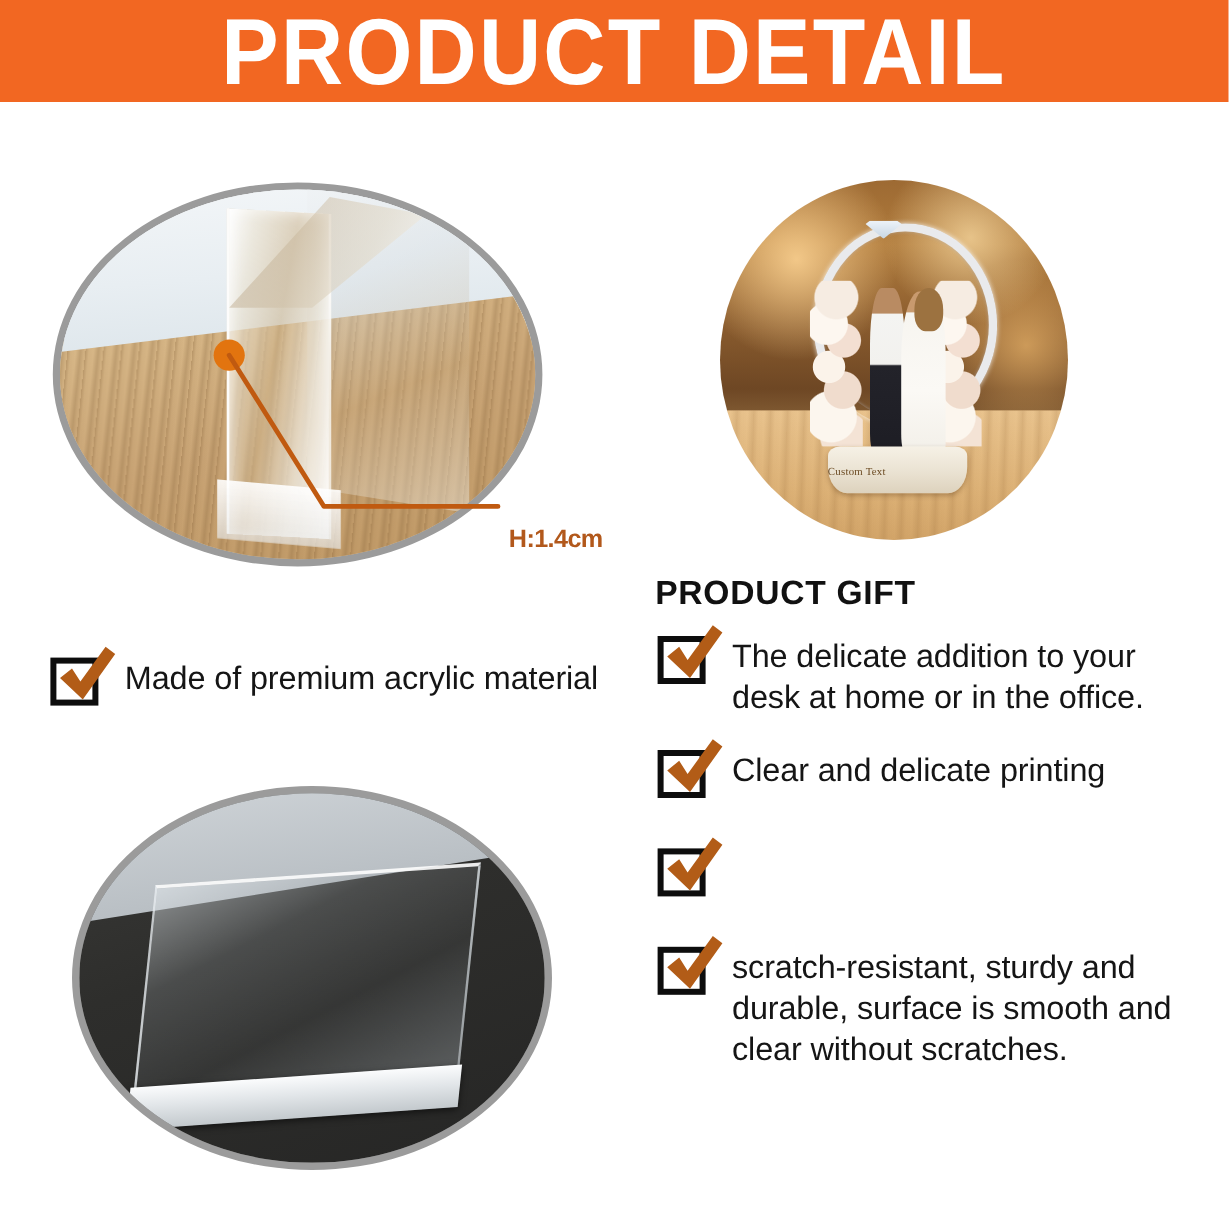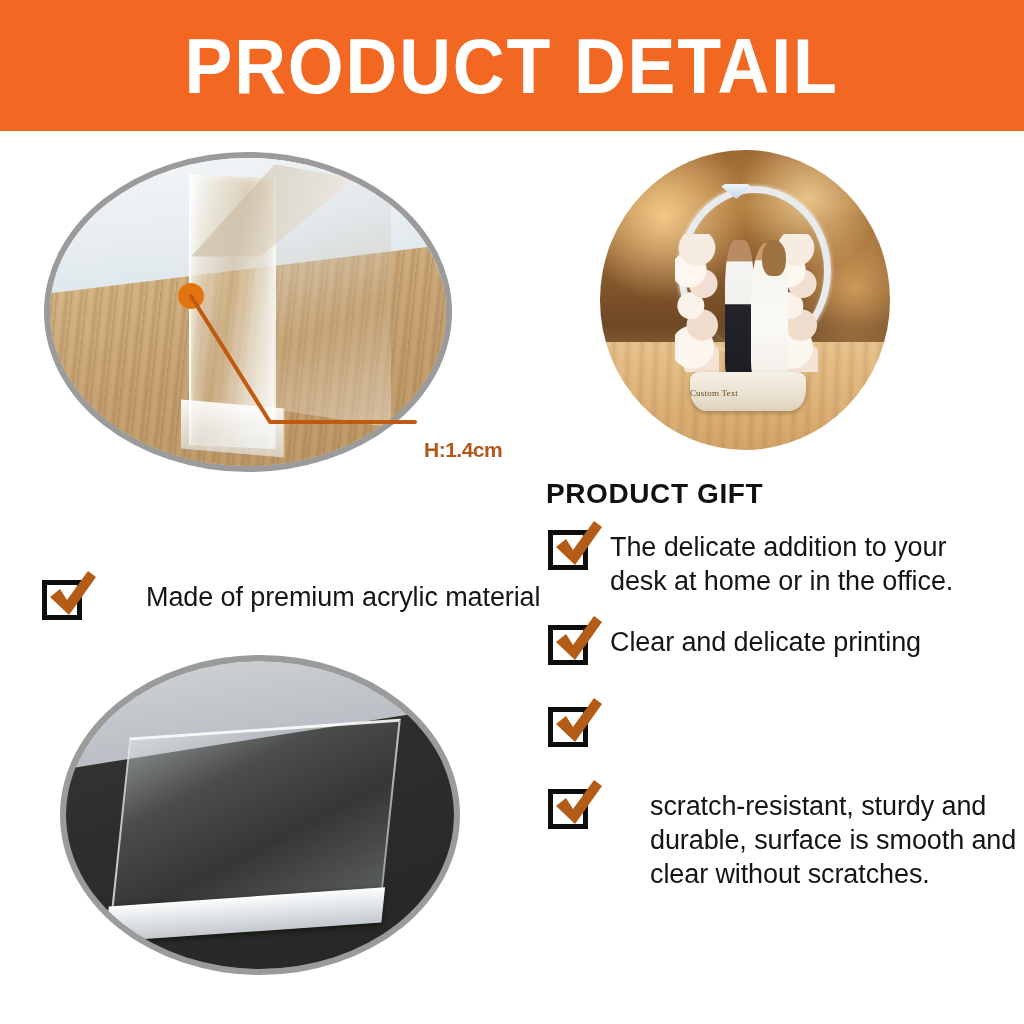--- a/index.html
+++ b/index.html
@@ -18,21 +18,21 @@
     background: #ffffff;
     overflow: hidden;
   }
 
   
   .banner {
     position: absolute;
     left: 0;
     top: 0;
     width: 1024px;
-    height: 131px;
+    height: 85px;
     background: #F26722;
     display: flex;
     align-items: center;
     justify-content: center;
   }
   .banner-title {
     color: #ffffff;
     font-family: "Liberation Sans Narrow", "Liberation Sans", sans-serif;
     font-weight: 700;
     font-size: 78px;
@@ -369,27 +369,27 @@
   }
   .feature-text {
     margin-left: 22px;
     color: #151515;
     font-size: 27px;
     line-height: 34px;
     letter-spacing: -0.1px;
     max-width: 400px;
   }
 
-  #feature-acrylic-0 { left: 42px;  top: 580px; gap: 42px; }
+  #feature-acrylic-0 { left: 42px;  top: 548px; }
   #feature-acrylic-0 .feature-text { max-width: 470px; }
 
   #feature-gift-0 { left: 548px; top: 530px; }
   #feature-gift-1 { left: 548px; top: 625px; }
   #feature-gift-2 { left: 548px; top: 707px; }
-  #feature-gift-3 { left: 548px; top: 789px; gap: 40px; }
+  #feature-gift-3 { left: 548px; top: 789px; }
   #feature-gift-4 { left: 548px; top: 903px; }
   #feature-gift-3 .feature-text { max-width: 420px; }
 </style>
 </head>
 <body>
 
 <div id="page">
 
   <div class="banner">
     <div class="banner-title">PRODUCT DETAIL</div>

